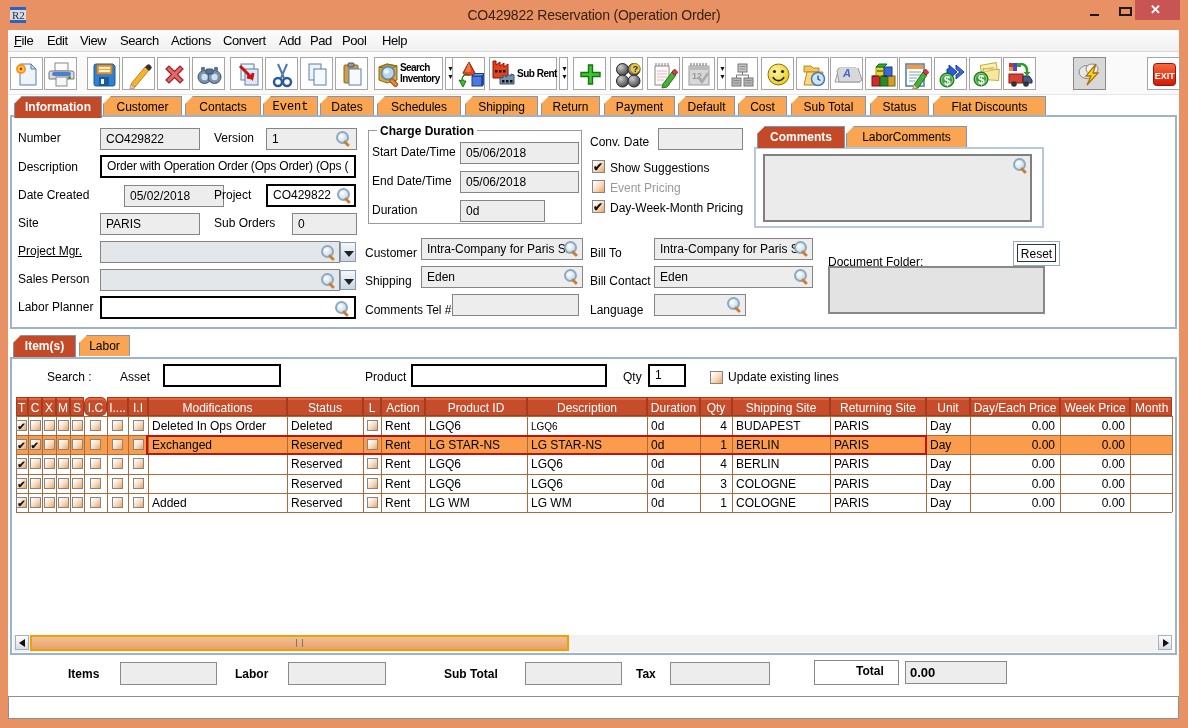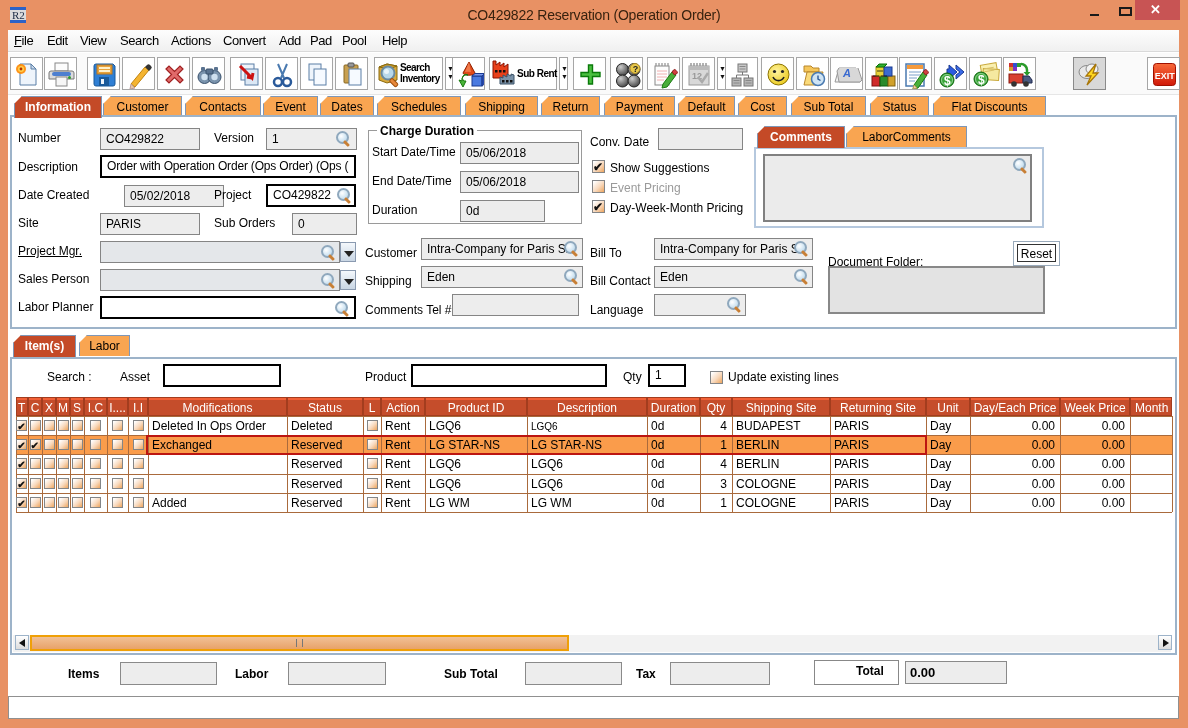--- a/index.html
+++ b/index.html
@@ -364,21 +364,21 @@
           <div class="lbl">Information</div>
         </div>
       <div class="tab" style="left:95px;top:66px;width:79px;">
           <div class="bg"></div>
           <div class="lbl">Customer</div>
         </div>
       <div class="tab" style="left:177px;top:66px;width:76px;">
           <div class="bg"></div>
           <div class="lbl">Contacts</div>
         </div>
-      <div class="tab" style="left:255px;top:66px;width:55px;">
+      <div class="tab" style="left:255px;top:66px;width:55px;font-family:Liberation Mono, monospace;">
           <div class="bg"></div>
           <div class="lbl">Event</div>
         </div>
       <div class="tab" style="left:312px;top:66px;width:54px;">
           <div class="bg"></div>
           <div class="lbl">Dates</div>
         </div>
       <div class="tab" style="left:369px;top:66px;width:84px;">
           <div class="bg"></div>
           <div class="lbl">Schedules</div>
@@ -512,21 +512,21 @@
       <div class="lbl12" style="left:611px;top:11px;">Qty</div>
       <div class="fldw" style="left:636px;top:5px;width:38px;">1</div>
       <div class="cb" style="left:698px;top:12px;"></div>
       <div class="lbl12" style="left:716px;top:11px;">Update existing lines</div>
       <div id="tblwrap" style="position:absolute;left:0px;top:36px;width:1163px;height:242px;overflow:hidden;">
         <div class="hcell" style="left:3.5px;width:12.5px;">T</div>
         <div class="hcell" style="left:16.0px;width:14.0px;">C</div>
         <div class="hcell" style="left:30.0px;width:14.0px;">X</div>
         <div class="hcell" style="left:44.0px;width:14.0px;">M</div>
         <div class="hcell" style="left:58.0px;width:14.0px;">S</div>
-        <div class="hcell" style="left:72.0px;width:23.0px;">I.C</div>
+        <div class="hcell" style="left:72.0px;width:23.0px;border-radius:6px;">I.C</div>
         <div class="hcell" style="left:95.0px;width:21.0px;">I....</div>
         <div class="hcell" style="left:116.0px;width:20.0px;">I.I</div>
         <div class="hcell" style="left:136.0px;width:139.0px;">Modifications</div>
         <div class="hcell" style="left:275.0px;width:76.0px;">Status</div>
         <div class="hcell" style="left:351.0px;width:18.0px;">L</div>
         <div class="hcell" style="left:369.0px;width:44.0px;">Action</div>
         <div class="hcell" style="left:413.0px;width:102.0px;">Product ID</div>
         <div class="hcell" style="left:515.0px;width:120.0px;">Description</div>
         <div class="hcell" style="left:635.0px;width:53.0px;">Duration</div>
         <div class="hcell" style="left:688.0px;width:32.0px;">Qty</div>

